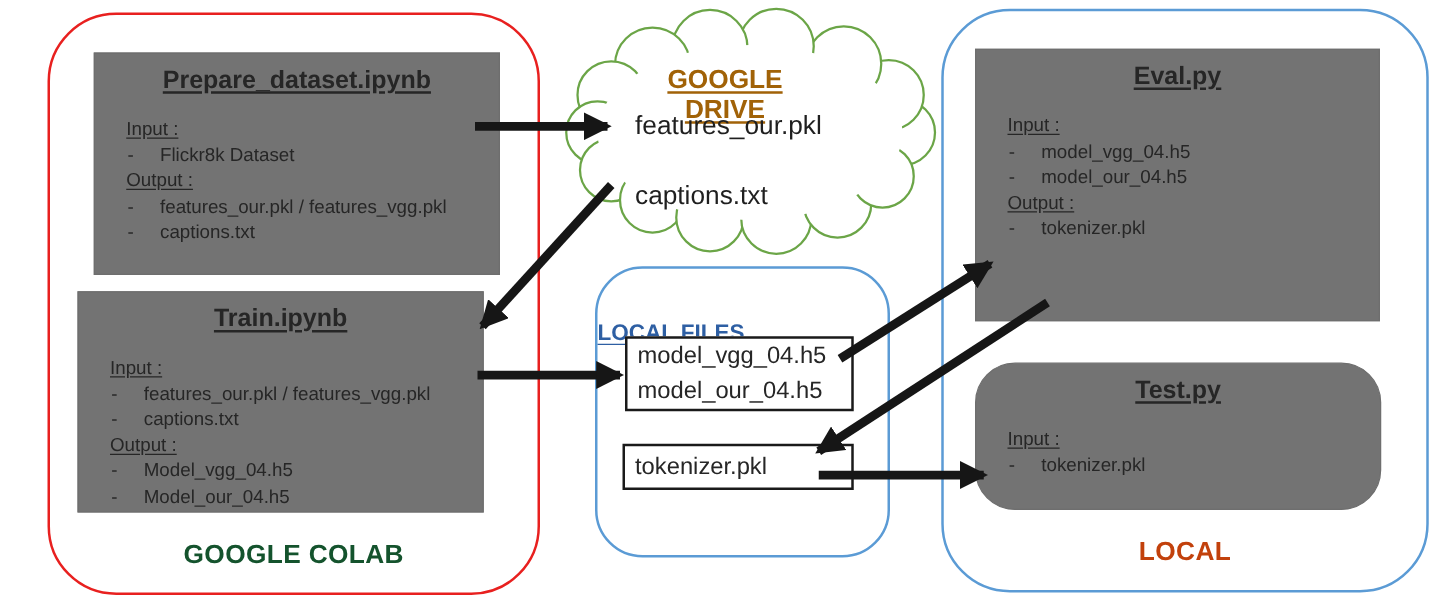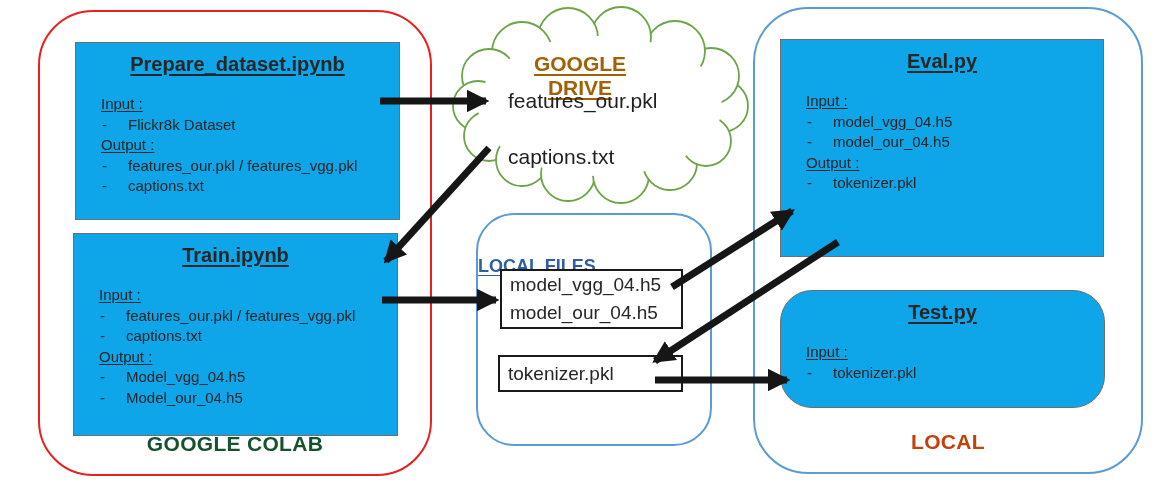--- a/index.html
+++ b/index.html
@@ -19,23 +19,23 @@
   }
   .colab-label{color:#14532d;}
   .local-label{color:#c2410c;}
   .files-label{
     position:absolute;top:12px;left:0;width:100%;text-align:left;
     font-weight:bold;font-size:18px;color:#2e5fa3;text-decoration:underline;
     text-underline-offset:3px;
     margin-top:29px;
   }
   
-  .node-box{position:absolute;background:#0ea5e9;border:1.5px solid #6e6e6e;box-sizing:border-box;}
+  .node-box{position:absolute;background:#737373;border:1.5px solid #6e6e6e;box-sizing:border-box;}
   .prepare-box{left:75px;top:42px;width:325px;height:178px;}
-  .train-box{left:73px;top:233px;width:325px;height:203px;}
+  .train-box{left:62px;top:233px;width:325px;height:177px;}
   .eval-box{left:780px;top:39px;width:324px;height:218px;}
   .test-box{left:780px;top:290px;width:325px;height:118px;border-radius:32px;}
   .node-title{
     padding-top:10px;text-align:center;font-weight:bold;font-size:20px;
     text-decoration:underline;text-underline-offset:3px;
   }
   .node-body{margin-top:18px;padding-left:25px;font-size:15px;line-height:20.5px;}
   .section-label{text-decoration:underline;text-underline-offset:2px;}
   .item{display:flex;}
   .dash{width:26px;flex:none;padding-left:1px;}

